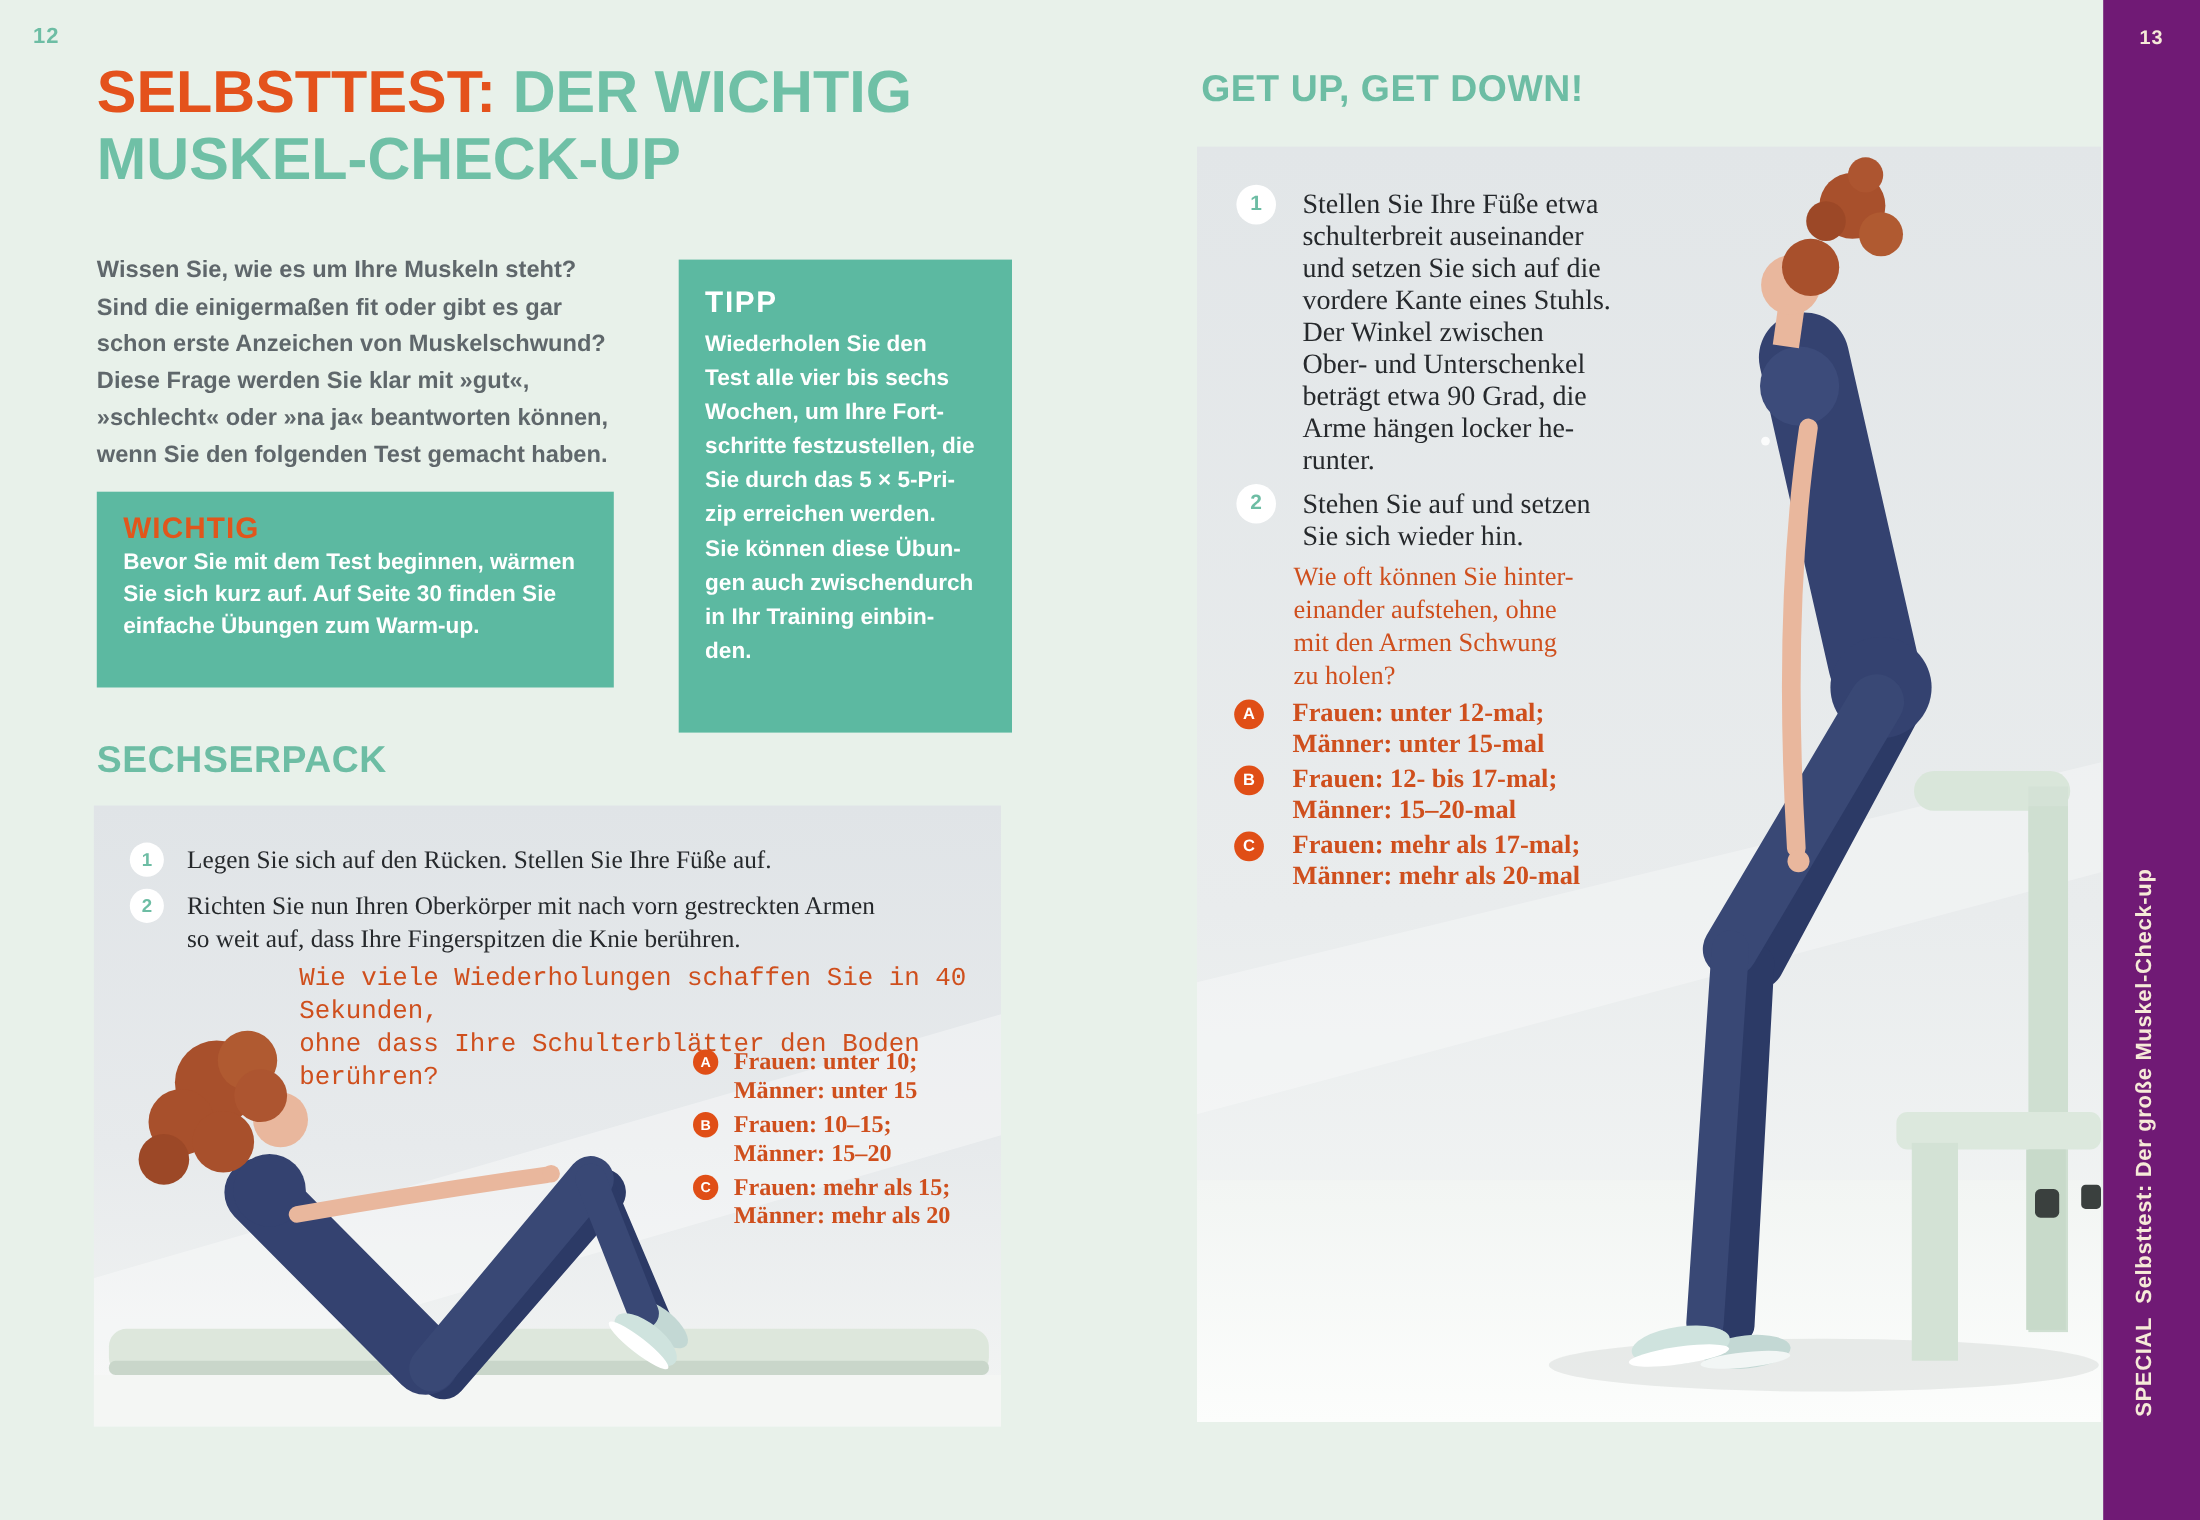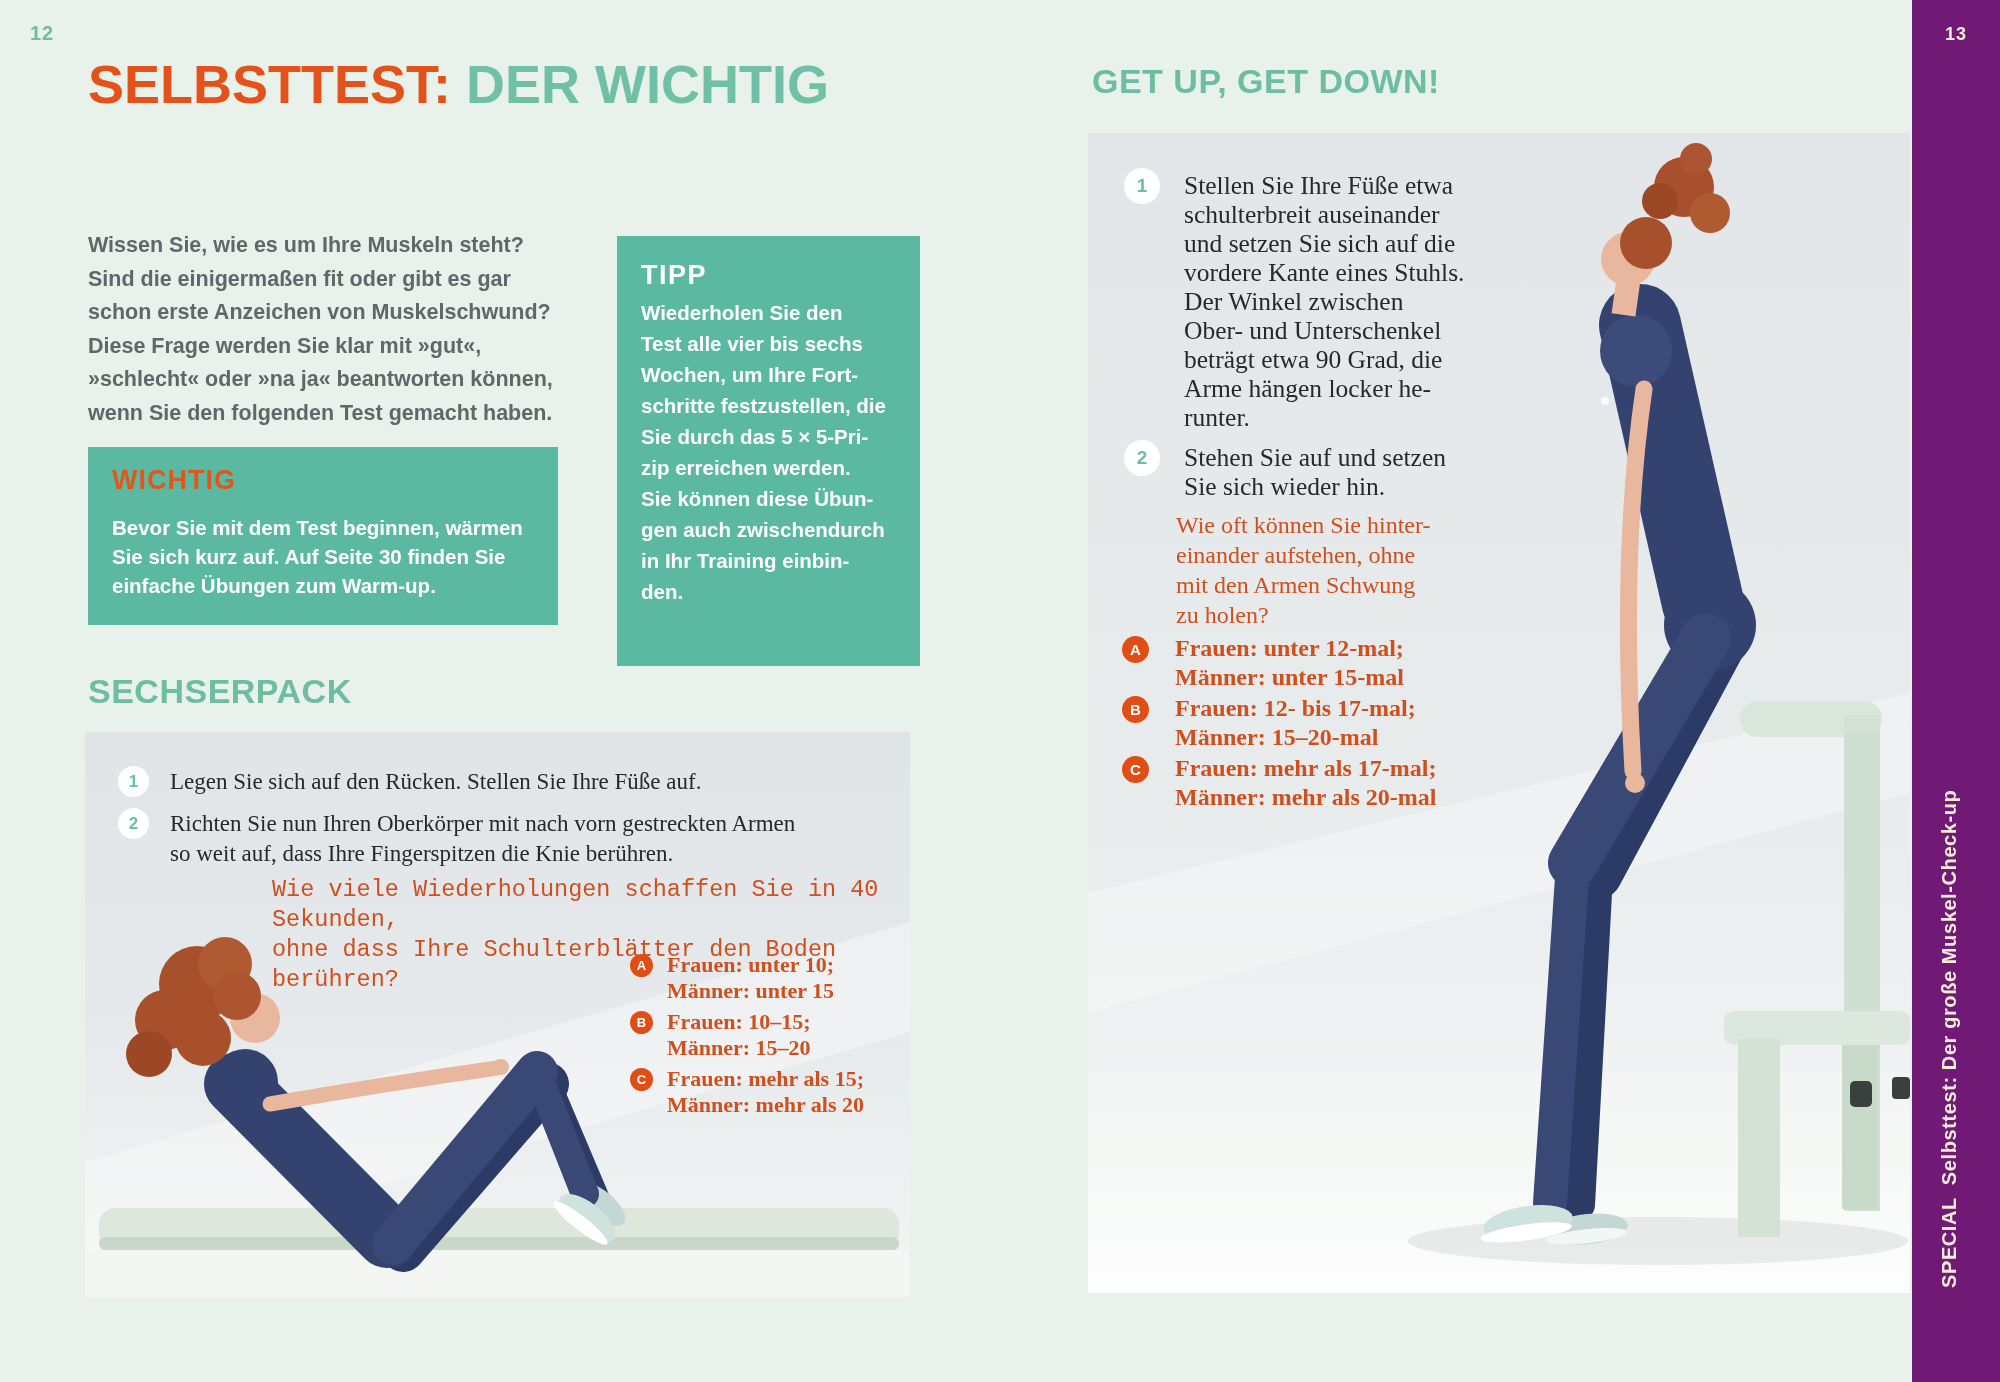--- a/index.html
+++ b/index.html
@@ -11,21 +11,21 @@
                 color:#6dbda4;letter-spacing:1px;}
   .title{position:absolute;left:88px;top:54px;margin:0;font-size:54px;line-height:61px;
          font-weight:800;letter-spacing:0px;color:#6fc0a6;}
   .title .tline{display:block;white-space:pre;}
   .title .orange{color:#e4521c;}
   .intro{position:absolute;left:88px;top:229px;margin:0;font-size:21.5px;line-height:33.5px;
          font-weight:700;color:#5f676b;white-space:pre-line;}
   .box{position:absolute;background:#5cb9a1;color:#fff;box-sizing:border-box;}
   .box-heading{font-weight:800;}
   .wichtig{left:88px;top:447px;width:470px;height:178px;padding:18px 24px;}
-  .wichtig .box-heading{color:#e0561c;font-size:27px;letter-spacing:1px;margin-bottom:17px;}
+  .wichtig .box-heading{color:#e0561c;font-size:27px;letter-spacing:1px;margin-bottom:0;}
   .box-body{font-size:20.5px;line-height:29px;font-weight:700;white-space:pre-line;}
   .tipp{left:617px;top:236px;width:303px;height:430px;padding:24px 24px;}
   .tipp .box-heading{color:#ffffff;font-size:27px;letter-spacing:1.5px;margin-bottom:6px;}
   .tipp .box-body{line-height:31px;}
 
   .section-heading{position:absolute;margin:0;font-size:34px;font-weight:800;
                    letter-spacing:0.5px;color:#6dbda4;white-space:pre;}
   .h-sechser{left:88px;top:672px;}
   .h-getup{left:1092px;top:62px;}
 
@@ -77,20 +77,21 @@
 </style>
 </head>
 <body>
 
 <div class="spread">
 
   <div class="pagenum-left">12</div>
 
   <h1 class="title">
       <span class="tline"><span class="orange">SELBSTTEST:</span><span> DER WICHTIG</span></span>
+      <span class="tline">MUSKEL-CHECK-UP</span>
     </h1>
 
   <p class="intro">Wissen Sie, wie es um Ihre Muskeln steht?
 Sind die einigermaßen fit oder gibt es gar
 schon erste Anzeichen von Muskelschwund?
 Diese Frage werden Sie klar mit »gut«,
 »schlecht« oder »na ja« beantworten können,
 wenn Sie den folgenden Test gemacht haben.</p>
 
   <div class="box wichtig">

